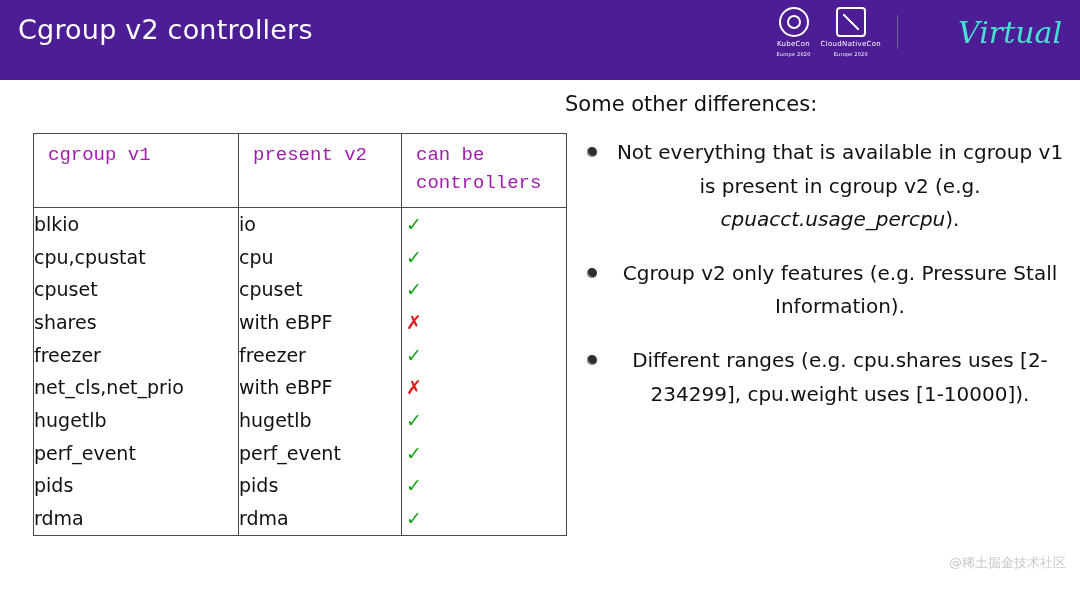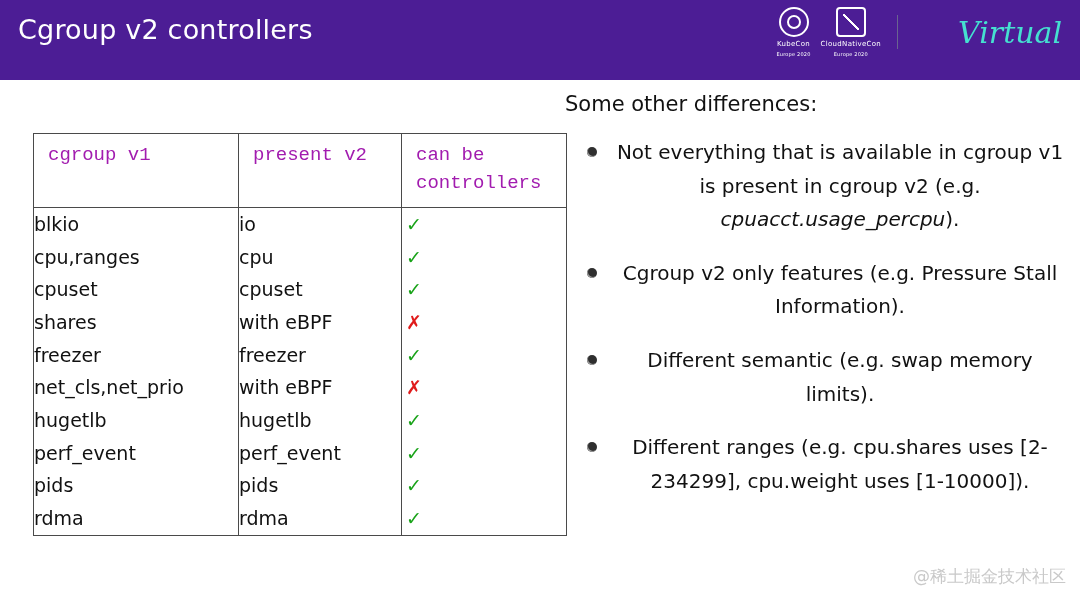--- a/index.html
+++ b/index.html
@@ -184,22 +184,22 @@
     border-radius: 50%;
     background: #2f2f2f;
     box-shadow: inset 1px -1px 0 #9a9a9a;
   }
   .ital { font-style: italic; }
 
   
   .watermark {
     position: absolute;
     right: 14px;
-    bottom: 8px;
-    font-size: 17px;
+    bottom: 24px;
+    font-size: 13px;
     color: #c9c9c9;
     font-family: "DejaVu Sans", sans-serif;
   }
 </style>
 </head>
 <body>
 
 <div class="header">
   <div class="header-title">Cgroup v2 controllers</div>
   <div class="logos">
@@ -224,21 +224,21 @@
       <tr>
         <th class="col-v1">cgroup v1</th>
         <th class="col-v2">present v2</th>
         <th class="col-unpriv">can be controllers</th>
       </tr>
     </thead>
     <tbody>
       <tr>
         <td class="cellgroup">
           <div class="item">blkio</div>
-          <div class="item">cpu,ranges</div>
+          <div class="item">cpu,cpustat</div>
           <div class="item">cpuset</div>
           <div class="item">shares</div>
           <div class="item">freezer</div>
           <div class="item">net_cls,net_prio</div>
           <div class="item">hugetlb</div>
           <div class="item">perf_event</div>
           <div class="item">pids</div>
           <div class="item">rdma</div>
         </td>
         <td class="cellgroup">
@@ -273,21 +273,18 @@
 <div class="right-col">
   <div class="right-heading">Some other differences:</div>
   <ul class="bullets">
     <li>
       <span class="dot"></span><span>Not everything that is available in cgroup v1 is present in cgroup v2 (e.g. </span><span class="ital">cpuacct.usage_percpu</span><span>).</span>
     </li>
     <li>
       <span class="dot"></span><span>Cgroup v2 only features (e.g. Pressure Stall Information).</span>
     </li>
     <li>
-      <span class="dot"></span><span>Different semantic (e.g. swap memory limits).</span>
-    </li>
-    <li>
       <span class="dot"></span><span>Different ranges (e.g. cpu.shares uses [2-234299], cpu.weight uses [1-10000]).</span>
     </li>
   </ul>
 </div>
 
 <div class="watermark">@稀土掘金技术社区</div>
 
 </body></html>

